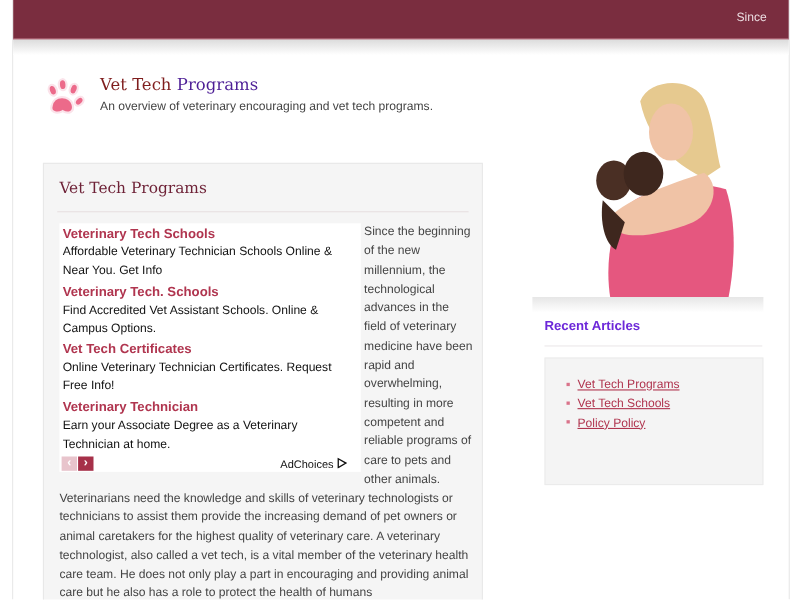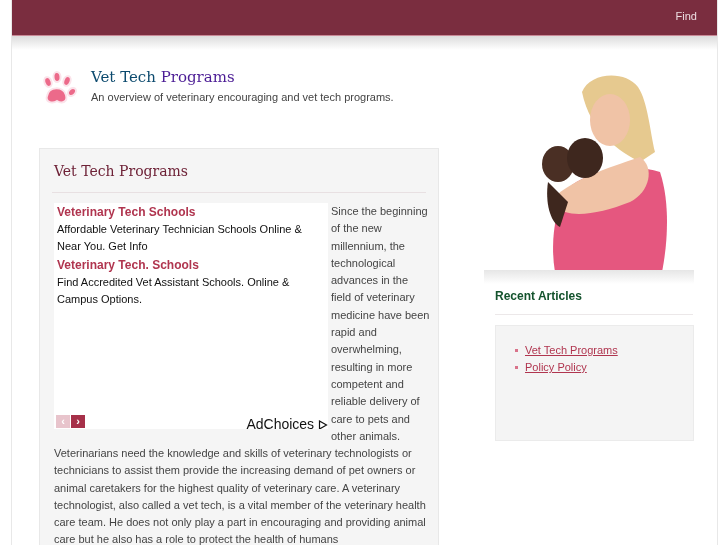--- a/index.html
+++ b/index.html
@@ -3,54 +3,54 @@
 <meta charset="utf-8">
 <style>
   html,body{margin:0;padding:0;}
   body{width:727px;height:545px;overflow:hidden;background:#ffffff;font-family:"DejaVu Sans","Liberation Sans",sans-serif;position:relative;}
   .page{position:absolute;left:11px;top:0;width:705px;height:545px;border-left:1px solid #e8e8e8;border-right:1px solid #e8e8e8;background:#fff;}
   .topbar{position:absolute;left:0;top:0;width:705px;height:35px;background:#7a2d3f;border-bottom:1px solid #c98896;}
   .topbar-shadow{position:absolute;left:0;top:36px;width:705px;height:14px;background:linear-gradient(#dcdcdc,#ffffff);}
   .nav-home{position:absolute;right:20px;top:10px;color:#ecdde1;font-size:11px;text-decoration:none;font-family:"Liberation Sans",sans-serif;}
   .logo{position:absolute;left:27px;top:68px;width:40px;height:40px;}
   .site-title{position:absolute;left:79px;top:68px;font-family:"DejaVu Serif","Liberation Serif",serif;font-size:15px;}
-  .site-title .a{color:#0c4a6e;}
+  .site-title .a{color:#7f1d1d;}
   .site-title .b{color:#4c1d95;}
   .tagline{position:absolute;left:79px;top:91px;font-size:11px;color:#444;font-family:"Liberation Sans",sans-serif;}
   .content-box{position:absolute;left:27px;top:148px;width:398px;height:420px;background:#f5f5f5;border:1px solid #e8e8e8;}
   .content-title{position:absolute;left:14px;top:14px;font-family:"DejaVu Serif","Liberation Serif",serif;font-size:14px;color:#6e2237;}
   .content-divider{position:absolute;left:12px;top:43px;width:374px;border-top:1px solid #e8e0e2;}
   .ad{position:absolute;left:14px;top:54px;width:274px;height:226px;background:#fff;overflow:hidden;font-family:"Liberation Sans",sans-serif;}
   .ad-item{position:absolute;left:3px;width:268px;}
   .ad-title{font-weight:bold;color:#b0354f;font-size:12px;line-height:14px;display:block;text-decoration:none;}
   .ad-desc{color:#111;font-size:11px;line-height:17px;margin-top:2px;}
   .ad-arrows{position:absolute;left:2px;top:212px;height:14px;}
   .arr{display:inline-block;width:14px;height:13px;color:#fff;font-size:11px;line-height:13px;text-align:center;font-weight:bold;vertical-align:top;}
   .arr.prev{background:#e8c4cc;}
   .arr.next{background:#a63049;margin-left:1px;}
-  .adchoices{position:absolute;right:0;top:213px;font-size:14px;color:#111;}
+  .adchoices{position:absolute;right:12px;top:213px;font-size:10px;color:#111;}
   .side-text{position:absolute;left:291px;top:54px;width:100px;font-size:11px;line-height:17.3px;color:#444;font-family:"Liberation Sans",sans-serif;}
   .body-text{position:absolute;left:14px;top:296px;width:376px;font-size:11px;line-height:17.3px;color:#444;font-family:"Liberation Sans",sans-serif;}
   .photo{position:absolute;left:498px;top:62px;width:170px;height:210px;}
   .photo-shadow{position:absolute;left:472px;top:270px;width:210px;height:14px;background:linear-gradient(#e6e6e6,#ffffff);}
-  .recent-title{position:absolute;left:483px;top:289px;font-size:12px;font-weight:bold;color:#14532d;font-family:"Liberation Sans",sans-serif;}
+  .recent-title{position:absolute;left:483px;top:289px;font-size:12px;font-weight:bold;color:#6d28d9;font-family:"Liberation Sans",sans-serif;}
   .recent-divider{position:absolute;left:483px;top:314px;width:198px;border-top:1px solid #ece8e9;}
   .recent-box{position:absolute;left:483px;top:325px;width:197px;height:114px;background:#f4f4f4;border:1px solid #ebebeb;}
   .recent-list{list-style:none;margin:0;padding:0;position:absolute;left:19px;top:16px;}
   .recent-list li{font-size:11px;line-height:17.3px;color:#444;font-family:"Liberation Sans",sans-serif;}
   .recent-list .bullet{display:inline-block;width:3px;height:3px;background:#d9738a;margin-right:7px;vertical-align:middle;position:relative;top:-1px;}
   .recent-list a{color:#b0354f;text-decoration:underline;}
 </style>
 </head>
 <body>
 
 <div class="page">
 
   <div class="topbar">
-    <a class="nav-home" href="#">Find</a>
+    <a class="nav-home" href="#">Since</a>
   </div>
   <div class="topbar-shadow"></div>
 
   <svg class="logo" viewBox="0 0 40 40">
     <g fill="#ec6a8a" stroke="#fbe3ea" stroke-width="2">
       <ellipse cx="9" cy="14" rx="3.5" ry="5" transform="rotate(-20 9 14)"></ellipse>
       <ellipse cx="18" cy="9" rx="3.5" ry="5" transform="rotate(-5 18 9)"></ellipse>
       <ellipse cx="28" cy="13" rx="3.5" ry="5" transform="rotate(20 28 13)"></ellipse>
       <ellipse cx="33" cy="24" rx="3.3" ry="4.5" transform="rotate(45 33 24)"></ellipse>
       <path d="M8 28 C10 18,24 18,27 27 C29 34,23 36,18 33 C13 36,6 34,8 28 Z"></path>
@@ -69,48 +69,57 @@
 
     <div class="ad">
       <div class="ad-item" style="top:55px;">
         <a class="ad-title" href="#">Veterinary Tech. Schools</a>
         <div class="ad-desc">Find Accredited Vet Assistant Schools. Online &amp; Campus Options.</div>
       </div>
       <div class="ad-item" style="top:2px;">
         <a class="ad-title" href="#">Veterinary Tech Schools</a>
         <div class="ad-desc">Affordable Veterinary Technician Schools Online &amp; Near You. Get Info</div>
       </div>
+      <div class="ad-item" style="top:107px;">
+        <a class="ad-title" href="#">Vet Tech Certificates</a>
+        <div class="ad-desc">Online Veterinary Technician Certificates. Request Free Info!</div>
+      </div>
+      <div class="ad-item" style="top:160px;">
+        <a class="ad-title" href="#">Veterinary Technician</a>
+        <div class="ad-desc">Earn your Associate Degree as a Veterinary Technician at home.</div>
+      </div>
       <div class="ad-arrows">
         <span class="arr prev">‹</span><span class="arr next">›</span>
       </div>
       <div class="adchoices">
         <span>AdChoices</span>
         <svg width="10" height="10" viewBox="0 0 10 10" style="vertical-align:-1px;">
           <path d="M1.5 1 L8.5 5 L1.5 9 Z" fill="none" stroke="#111" stroke-width="1.2"></path>
         </svg>
       </div>
     </div>
 
-    <div class="side-text">Since the beginning of the new millennium, the technological advances in the field of veterinary medicine have been rapid and overwhelming, resulting in more competent and reliable delivery of care to pets and other animals.</div>
+    <div class="side-text">Since the beginning of the new millennium, the technological advances in the field of veterinary medicine have been rapid and overwhelming, resulting in more competent and reliable programs of care to pets and other animals.</div>
     <div class="body-text">Veterinarians need the knowledge and skills of veterinary technologists or technicians to assist them provide the increasing demand of pet owners or animal caretakers for the highest quality of veterinary care. A veterinary technologist, also called a vet tech, is a vital member of the veterinary health care team. He does not only play a part in encouraging and providing animal care but he also has a role to protect the health of humans</div>
   </div>
 
   <svg class="photo" viewBox="0 0 170 210">
     <path d="M55 130 C70 110,120 100,150 110 C160 140,158 180,152 210 L45 210 C40 180,45 150,55 130 Z" fill="#e5577f"></path>
     <path d="M72 30 C80 10,115 8,128 25 C138 40,140 70,145 90 L130 100 C110 90,80 70,72 30 Z" fill="#e6c98f"></path>
     <ellipse cx="100" cy="58" rx="20" ry="26" fill="#f0c3a6"></ellipse>
     <path d="M40 140 C55 120,100 105,130 95 C145 105,140 130,120 140 C95 150,70 155,55 150 Z" fill="#f0c3a6"></path>
     <ellipse cx="48" cy="102" rx="16" ry="18" fill="#4a2f24"></ellipse>
     <ellipse cx="75" cy="96" rx="18" ry="20" fill="#3e271e"></ellipse>
     <path d="M38 120 C35 140,40 160,50 165 L58 140 Z" fill="#3e271e"></path>
   </svg>
   <div class="photo-shadow"></div>
 
   <div class="recent-title">Recent Articles</div>
   <div class="recent-divider"></div>
   <div class="recent-box">
     <ul class="recent-list">
       <li><span class="bullet"></span><a href="#">Vet Tech Programs</a></li>
+      <li><span class="bullet"></span><a href="#">Vet Tech Schools</a></li>
       <li><span class="bullet"></span><a href="#">Policy Policy</a></li>
     </ul>
   </div>
 
 </div>
 
 </body></html>

